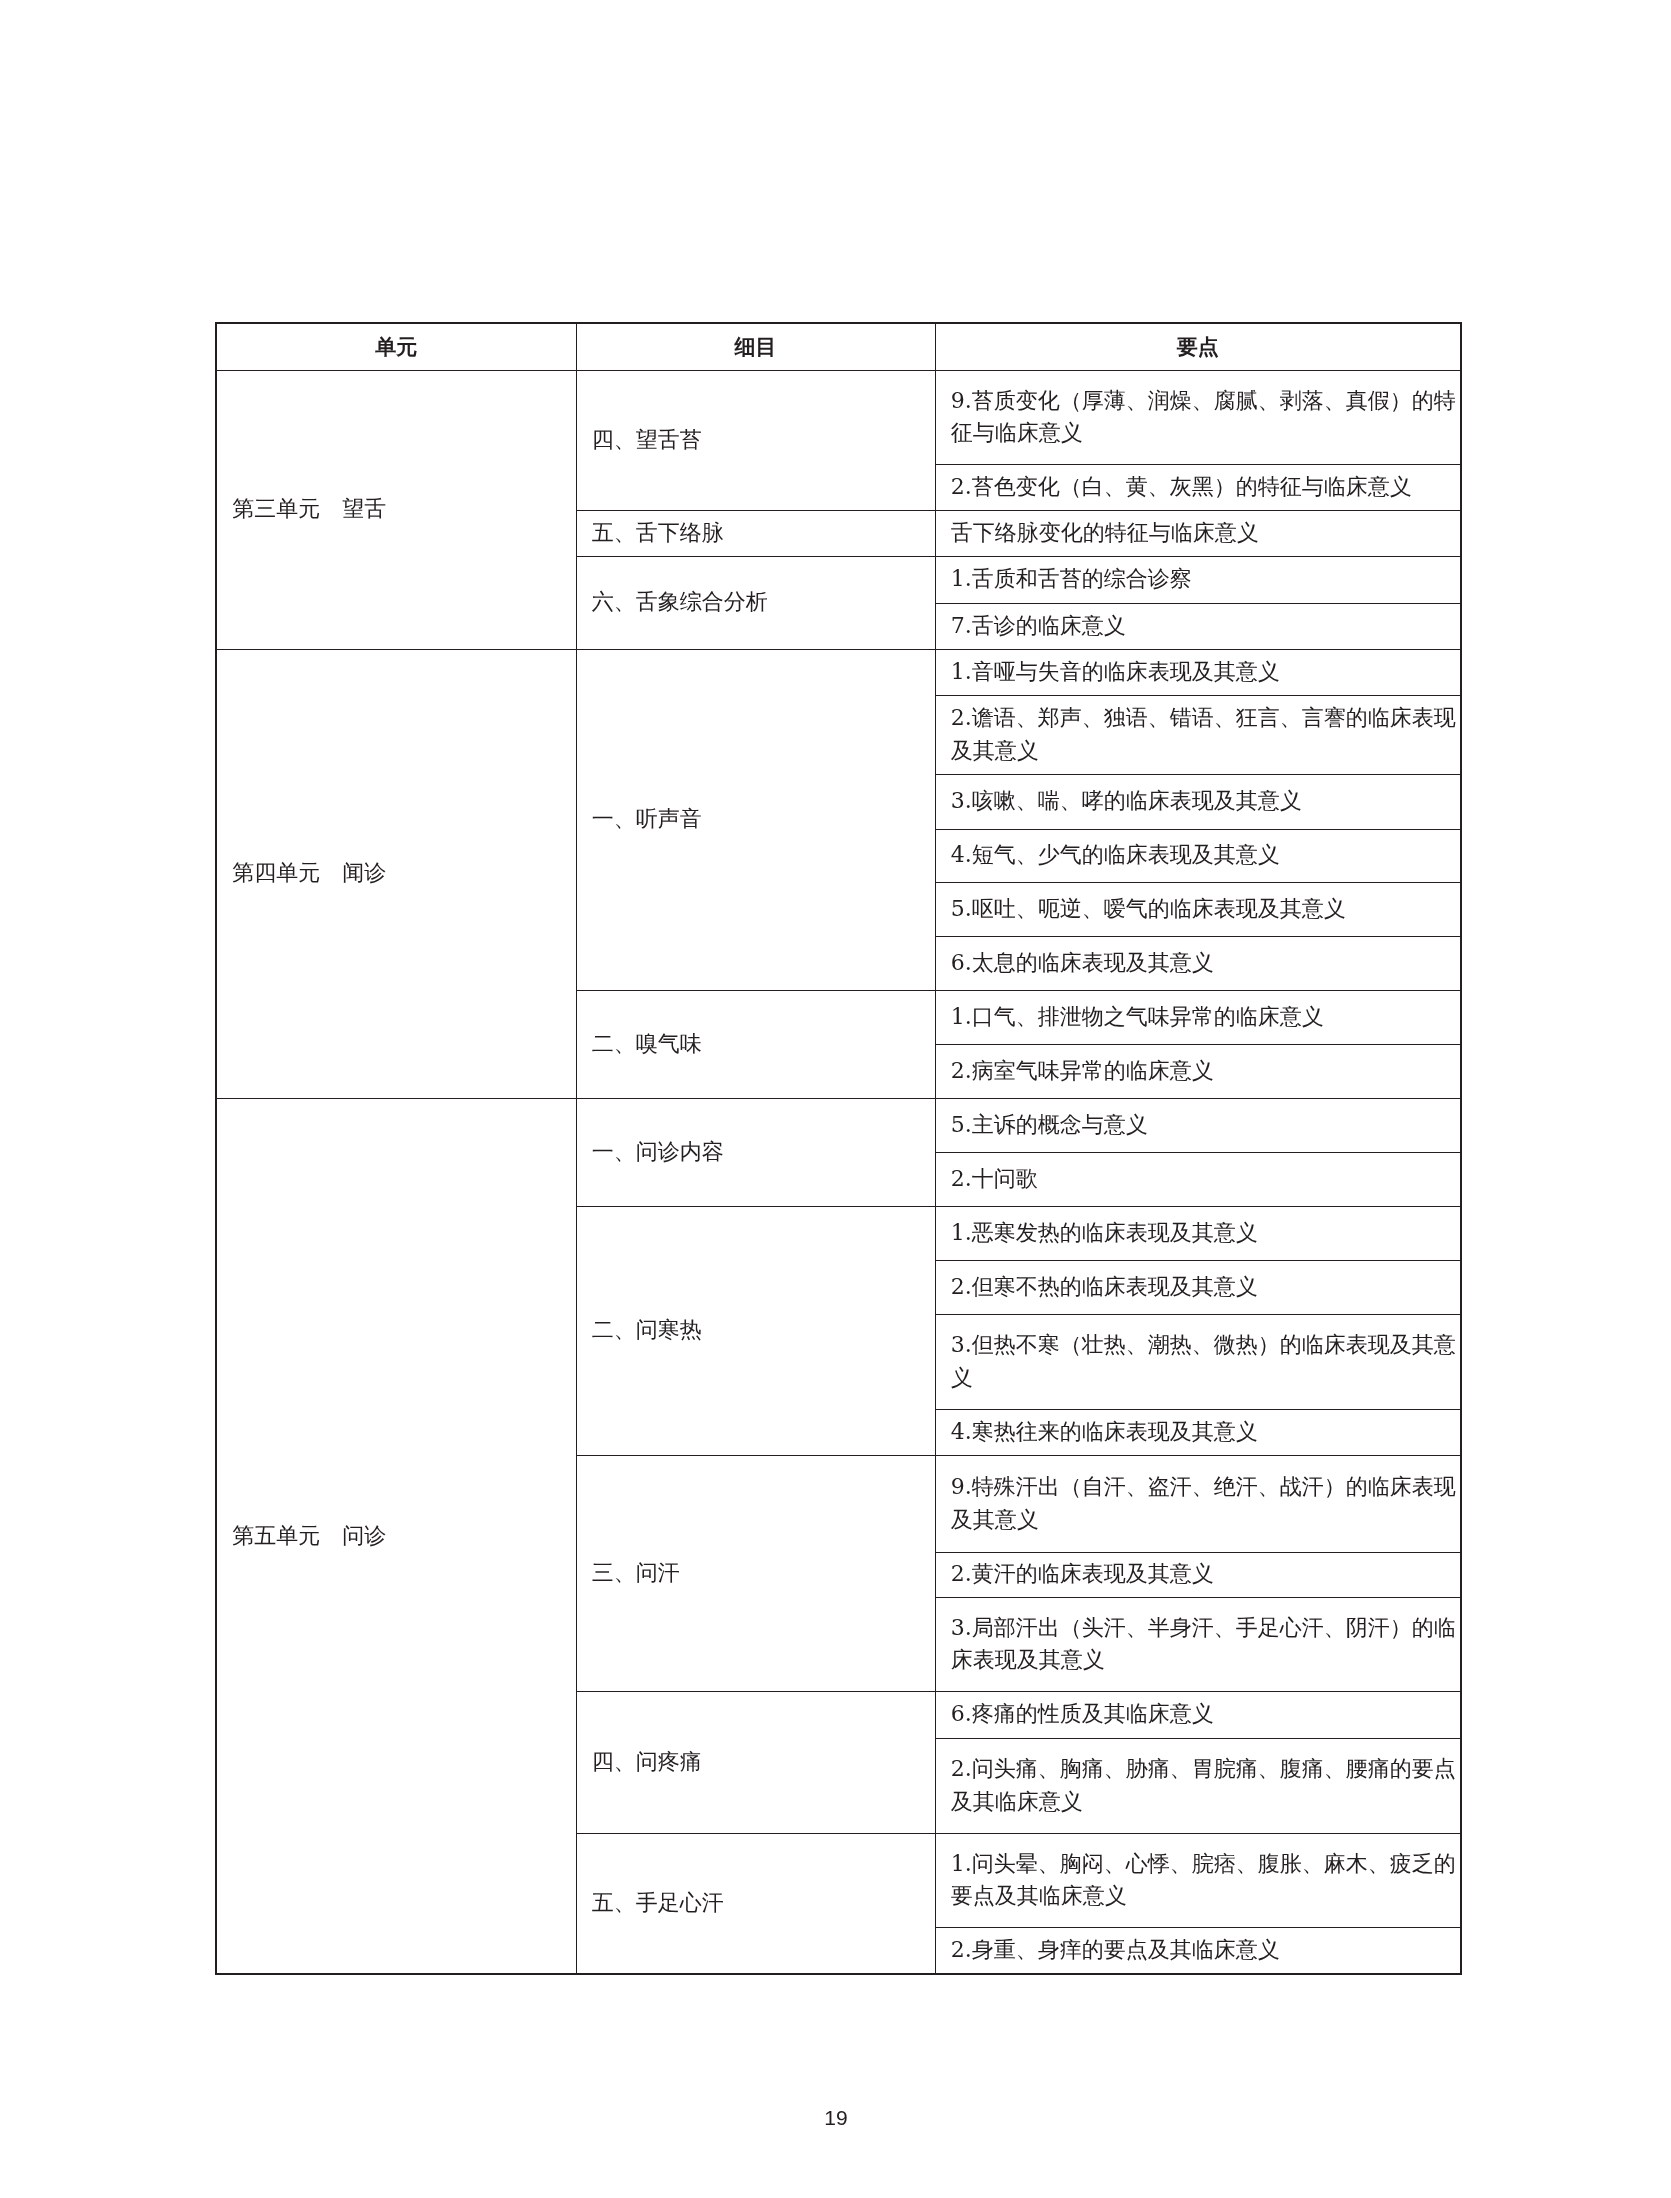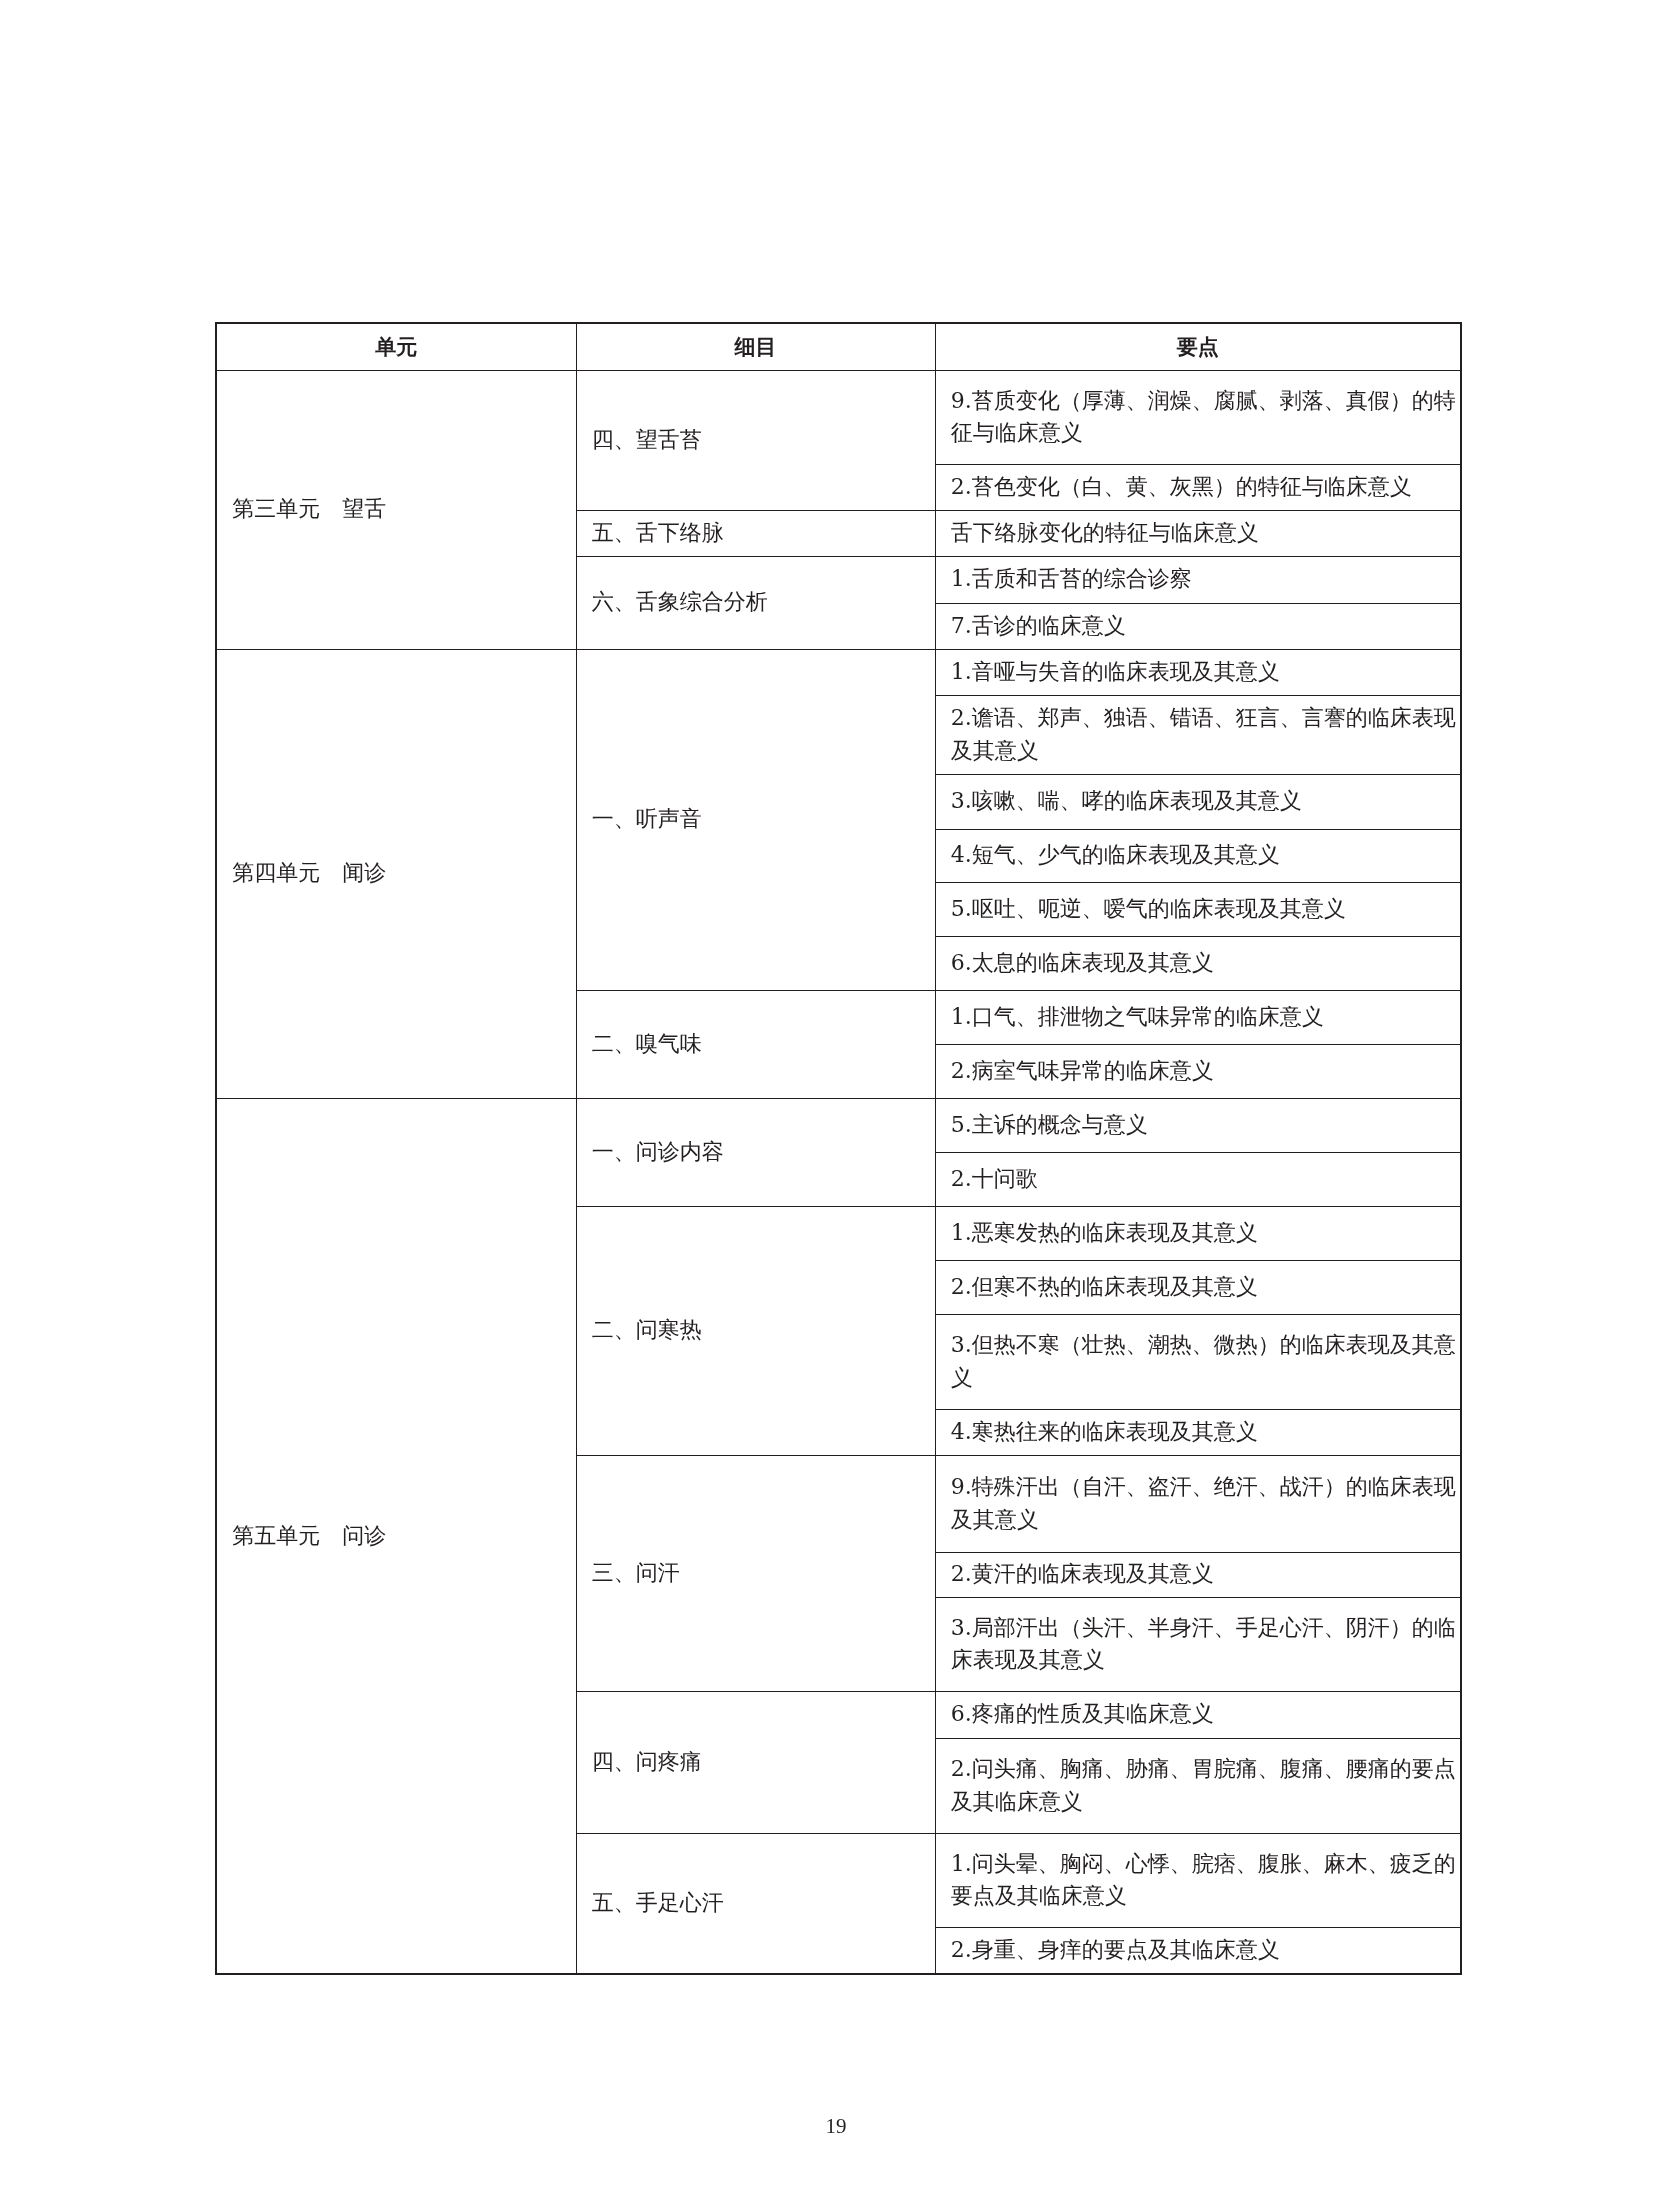--- a/index.html
+++ b/index.html
@@ -16,21 +16,21 @@
     font-size:22px; line-height:32.5px; vertical-align:middle; text-align:left;
     font-weight:normal; box-sizing:border-box;
   }
   table.syllabus th {
     font-family: "DejaVu Sans", "Liberation Sans", sans-serif;
     font-weight:bold; text-align:center; padding:0; font-size:21px;
   }
   col.c1 { width:360px; } col.c2 { width:359px; } col.c3 { width:526px; }
   td.pt { padding-right:9.6px; }
   .page-number { position:absolute; left:0; width:1672px; top:2106px; text-align:center;
-                 font-family:Liberation Serif, serif; font-size:21px;margin-top:8px; }
+                 font-family:Liberation Sans, sans-serif; font-size:21px; }
 </style>
 </head>
 <body>
 
 <table class="syllabus">
   <colgroup>
       <col class="c1">
       <col class="c2">
       <col class="c3">
     </colgroup>

